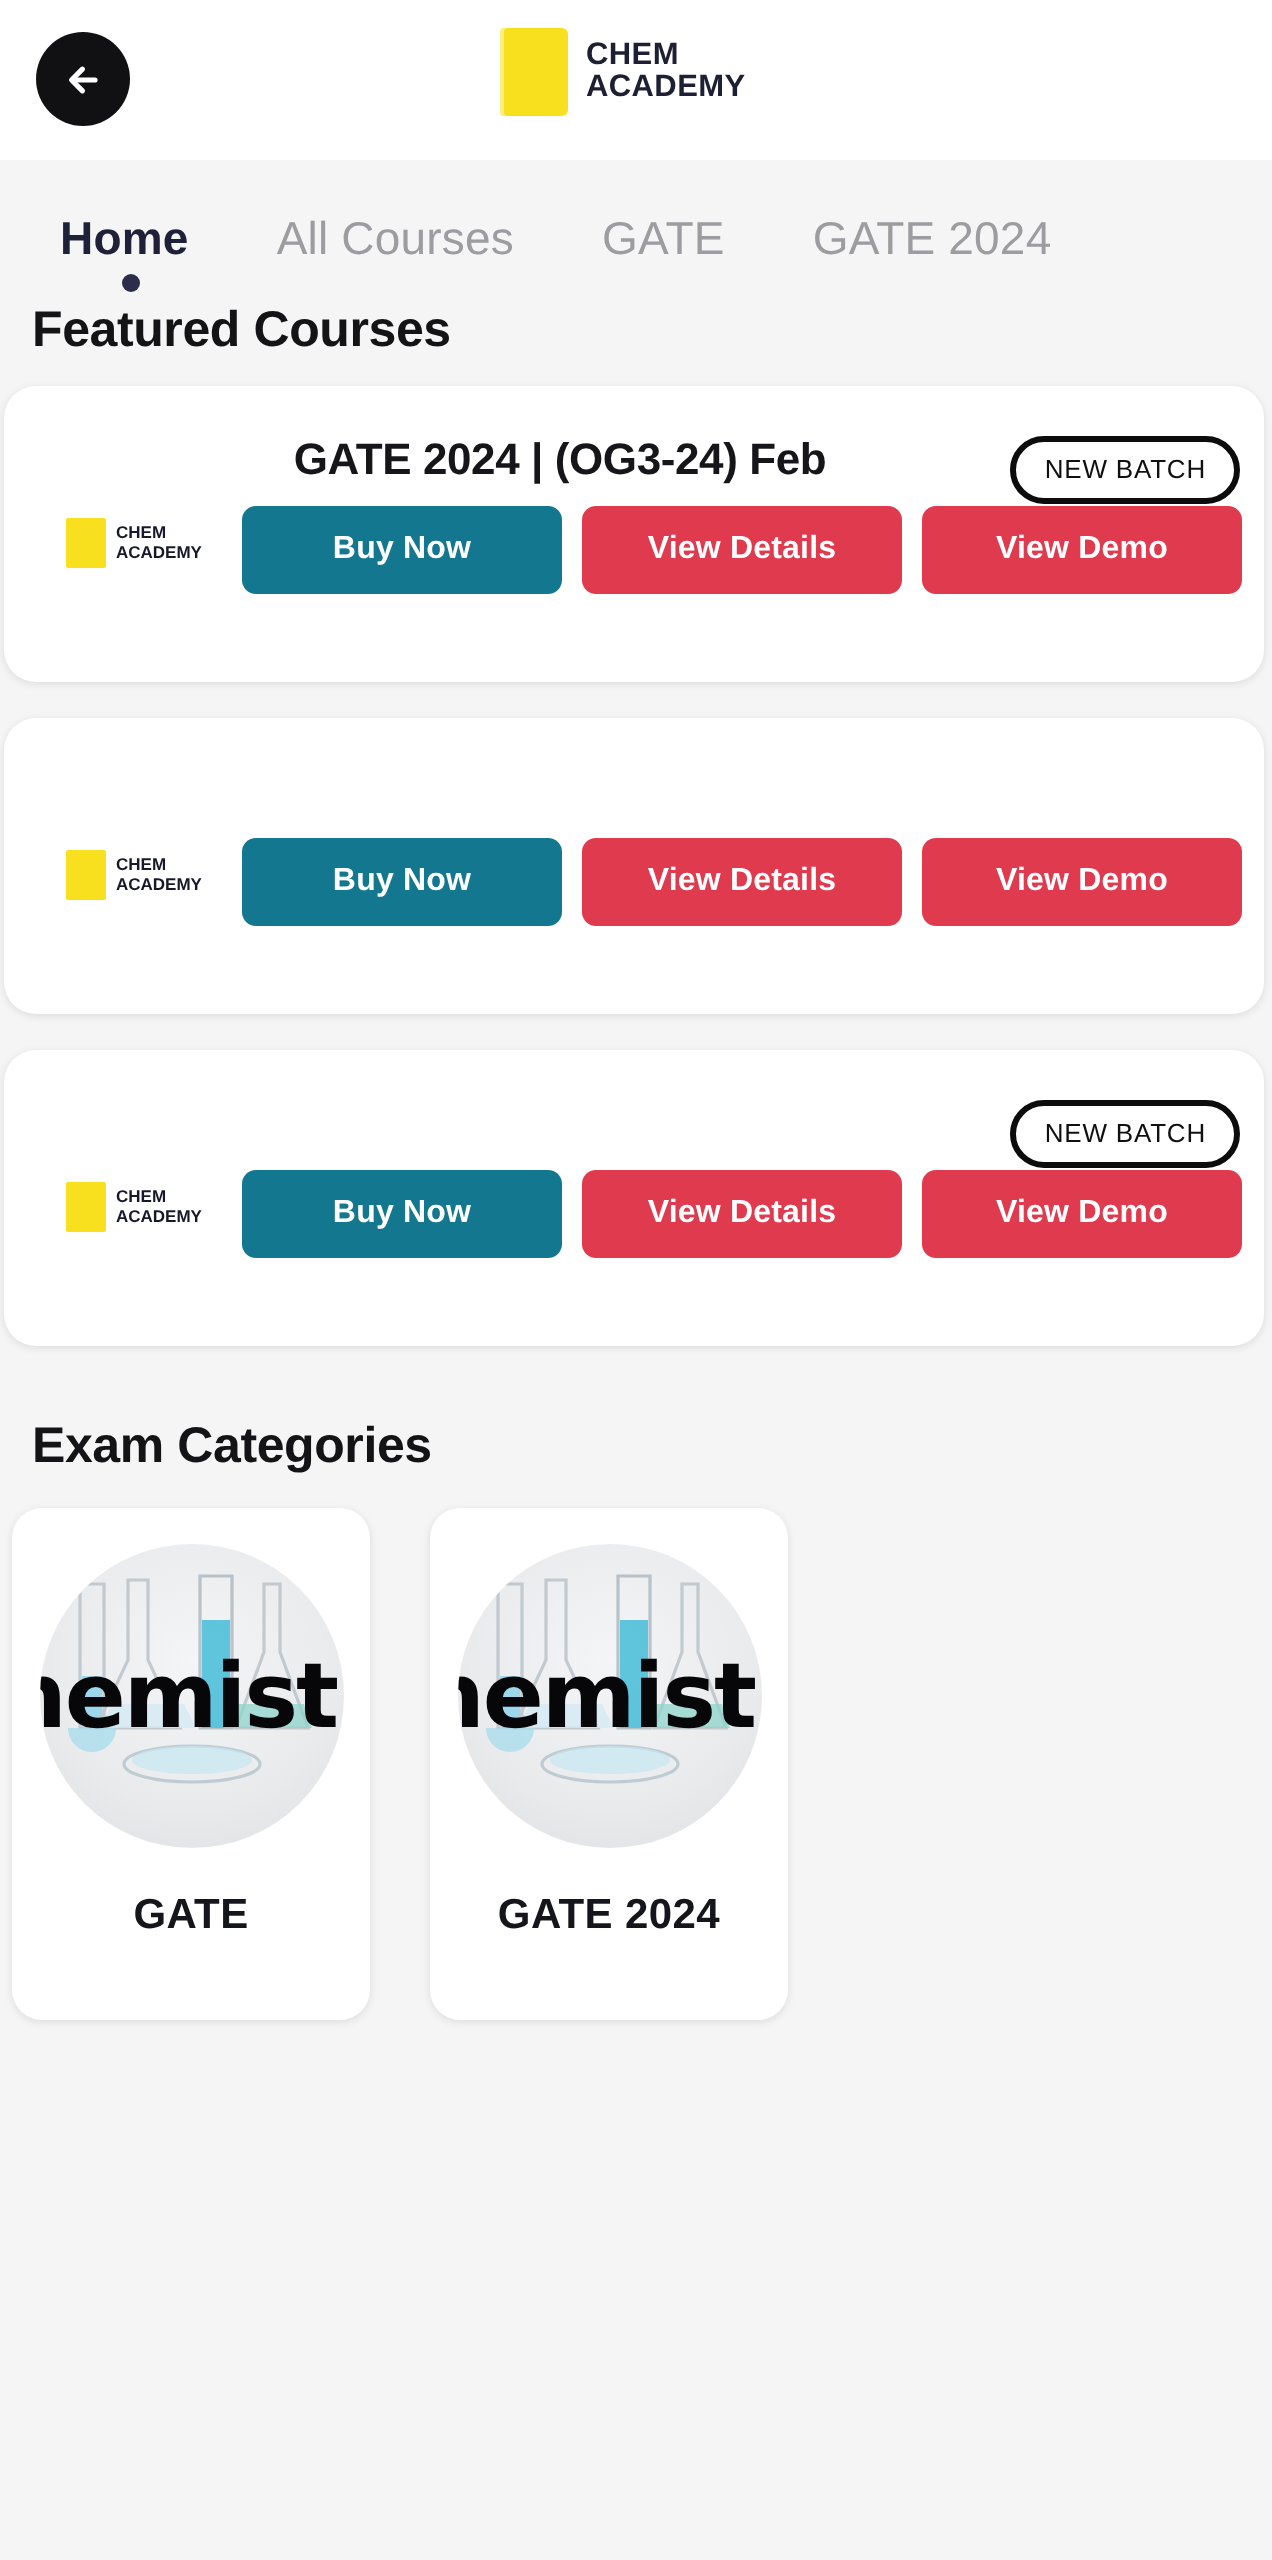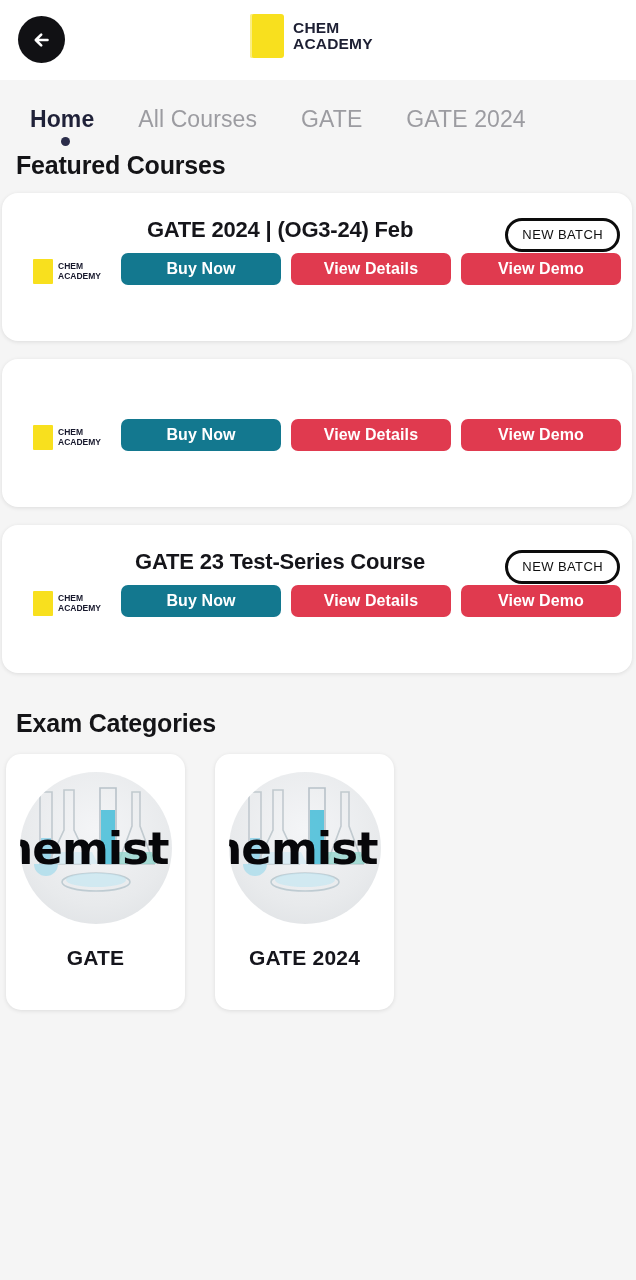--- a/index.html
+++ b/index.html
@@ -100,21 +100,21 @@
     width:20px; height:25px; background:#f8e01e; border-radius:1px;
   }
   .card-logo-text{
     font-size:8.5px; font-weight:bold; line-height:1.1; color:#17182c;
   }
   .card-actions{
     position:absolute; left:119px; top:60px;
     display:flex; gap:10px;
   }
   .btn{
-    width:160px; height:32px;
+    width:160px; height:44px;
     border:none; border-radius:7px;
     font-family:"Liberation Sans", sans-serif;
     font-size:16px; font-weight:bold; color:#ffffff;
     letter-spacing:.1px; cursor:pointer;
     display:flex; align-items:center; justify-content:center;
   }
   .btn-buy{ background:#13788f; }
   .btn-red{ background:#e03a4f; }
 
   
@@ -218,21 +218,20 @@
       </div>
     </div>
     <div class="card-actions">
       <button class="btn btn-buy">Buy Now</button>
       <button class="btn btn-red">View Details</button>
       <button class="btn btn-red">View Demo</button>
     </div>
   </div>
 
   <div class="course-card">
-    <div class="course-title">GATE 23 Test-Series Course</div>
     <div class="badge">NEW BATCH</div>
     <div class="card-logo">
       <div class="card-logo-mark"></div>
       <div class="card-logo-text">
         <div>CHEM</div>
         <div>ACADEMY</div>
       </div>
     </div>
     <div class="card-actions">
       <button class="btn btn-buy">Buy Now</button>

